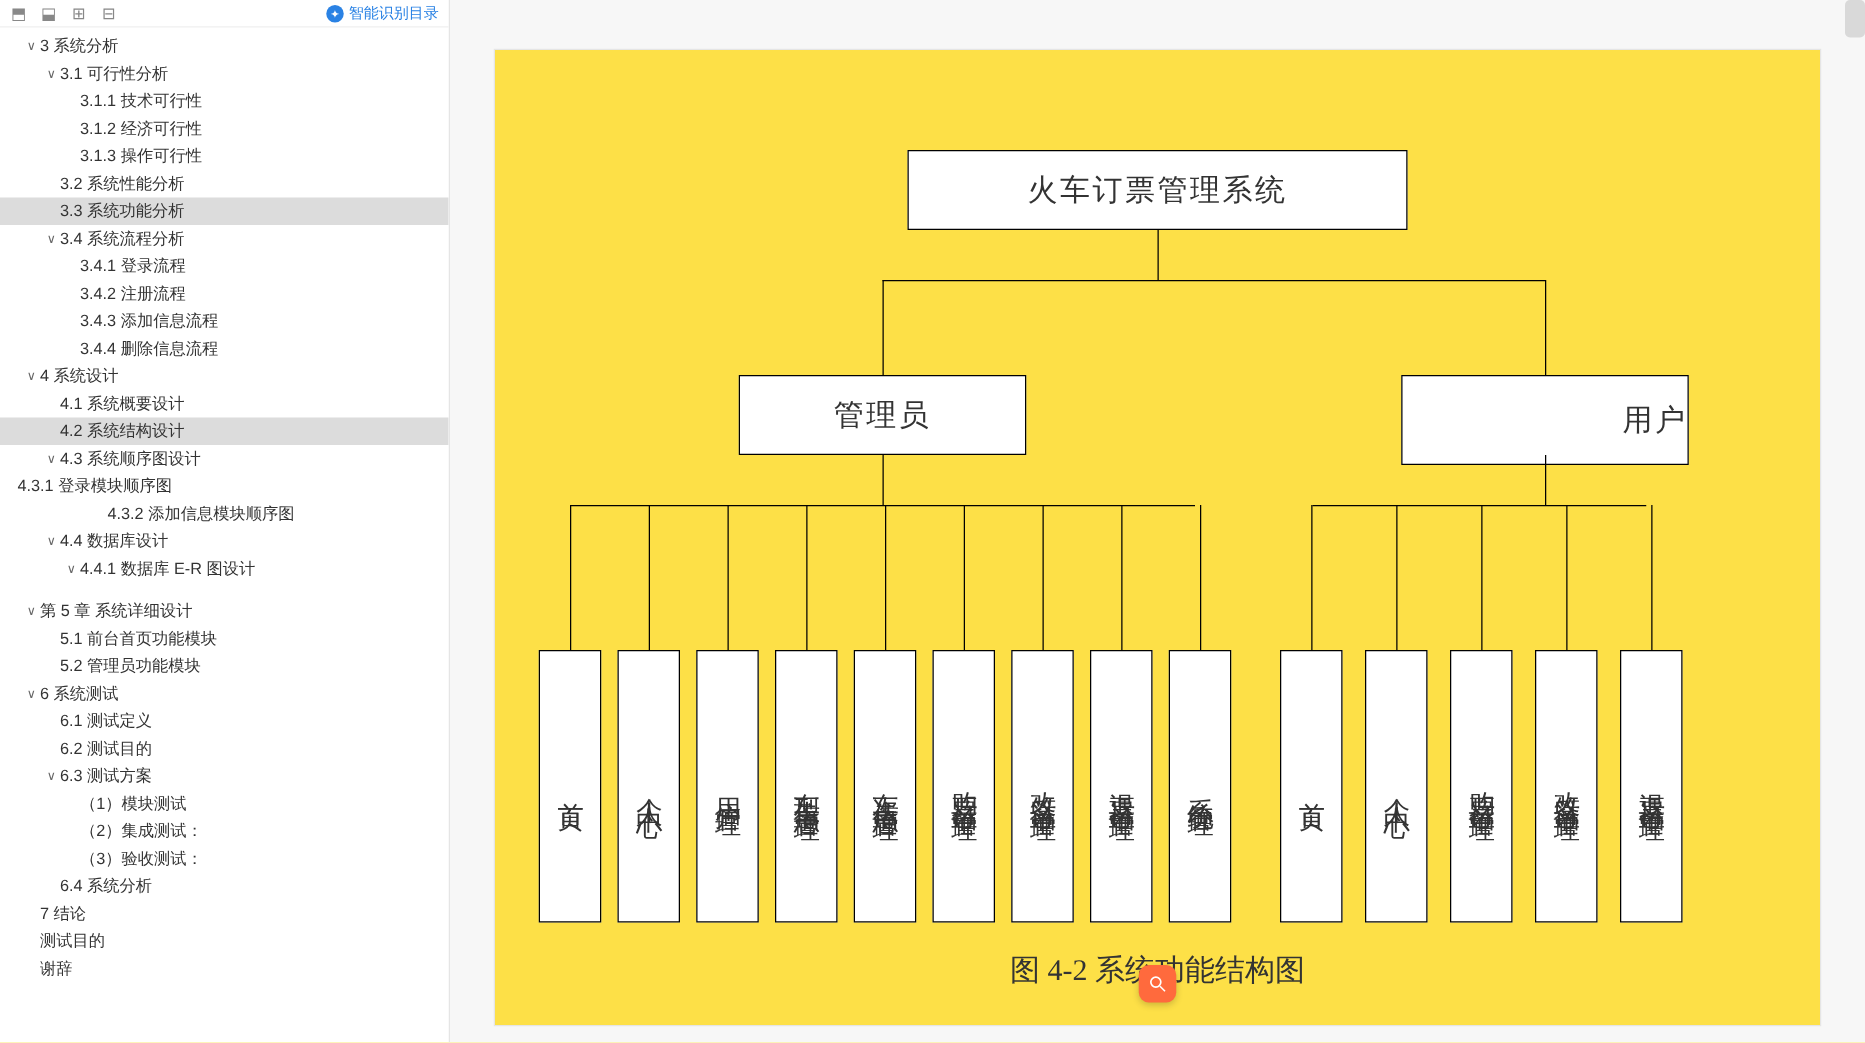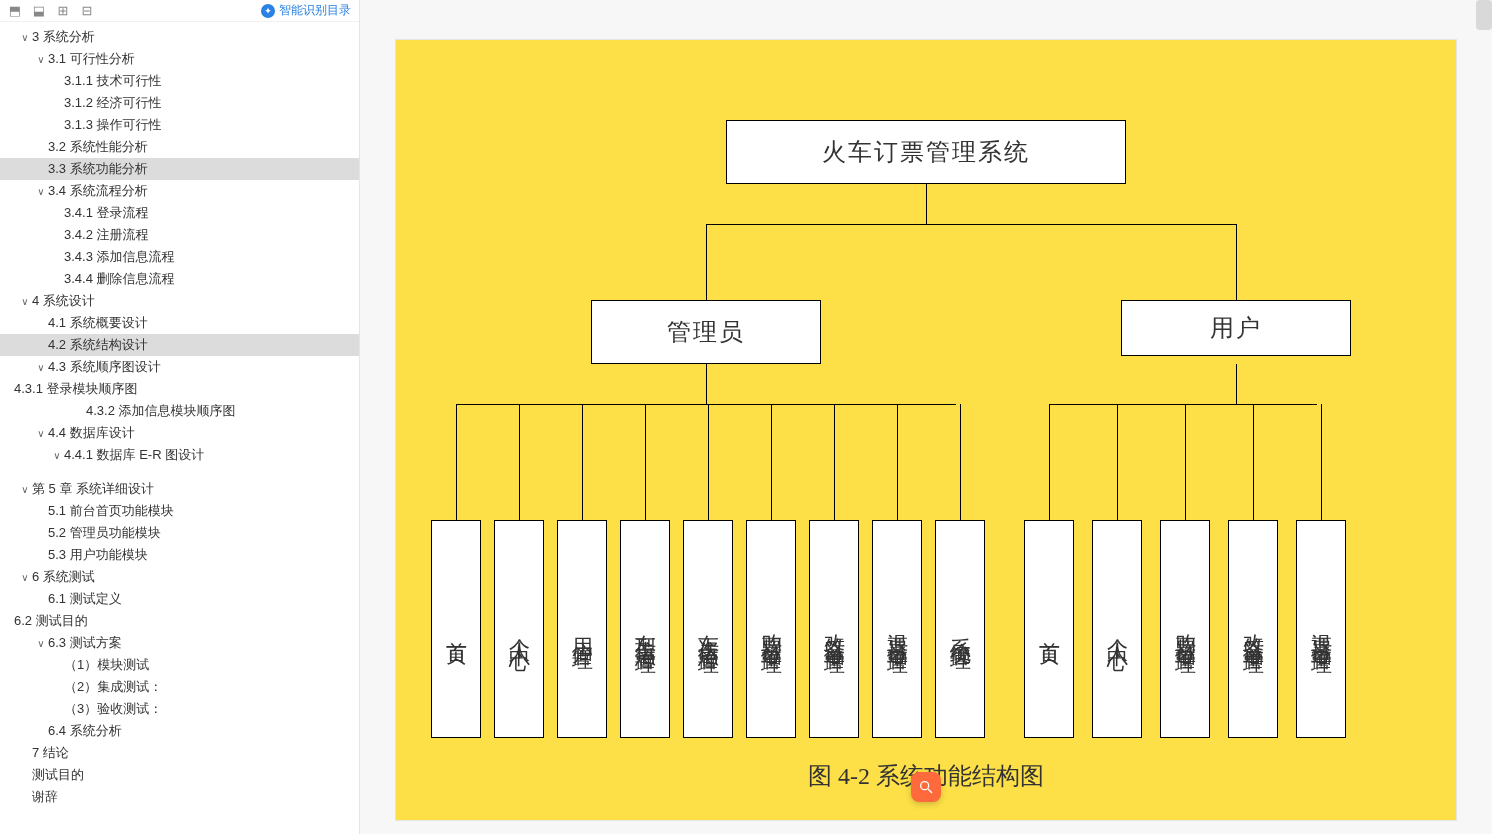--- a/index.html
+++ b/index.html
@@ -174,33 +174,29 @@
         <span class="toc-label">第 5 章  系统详细设计</span>
       </div>
       <div class="toc-row" style="padding-left: 34px;">
         <span class="toc-toggle"></span>
         <span class="toc-label">5.1  前台首页功能模块</span>
       </div>
       <div class="toc-row" style="padding-left: 34px;">
         <span class="toc-toggle"></span>
         <span class="toc-label">5.2  管理员功能模块</span>
       </div>
-      <div class="toc-row" style="padding-left: 34px;">
-        <span class="toc-toggle"></span>
-        <span class="toc-label">5.3  用户功能模块</span>
-      </div>
       <div class="toc-row" style="padding-left: 18px;">
         <span class="toc-toggle">∨</span>
         <span class="toc-label">6  系统测试</span>
       </div>
       <div class="toc-row" style="padding-left: 34px;">
         <span class="toc-toggle"></span>
         <span class="toc-label">6.1  测试定义</span>
       </div>
-      <div class="toc-row" style="">
+      <div class="toc-row" style="padding-left: 34px;">
         <span class="toc-toggle"></span>
         <span class="toc-label">6.2  测试目的</span>
       </div>
       <div class="toc-row" style="padding-left: 34px;">
         <span class="toc-toggle">∨</span>
         <span class="toc-label">6.3  测试方案</span>
       </div>
       <div class="toc-row" style="padding-left: 50px;">
         <span class="toc-toggle"></span>
         <span class="toc-label">（1）模块测试</span>
@@ -242,21 +238,21 @@
       </div>
 
       <div class="line v" style="left:530px; top:144px; height:40px;"></div>
       <div class="line h" style="left:310px; top:184px; width:530px;"></div>
       <div class="line v" style="left:310px; top:184px; height:76px;"></div>
       <div class="line v" style="left:840px; top:184px; height:76px;"></div>
 
       <div class="node horiz" style="left:195px; top:260px; width:230px; height:64px;">
         <span>管理员</span>
       </div>
-      <div class="node horiz" style="left:725px; top:260px; width:230px; height:56px;">
+      <div class="node horiz" style="left:725px; top:260px; width:230px; height:72px;justify-content:flex-end;">
         <span>用户</span>
       </div>
 
       <div class="line v" style="left:310px; top:324px; height:40px;"></div>
       <div class="line h" style="left:60px;  top:364px; width:500px;"></div>
 
       <div class="line v" style="left:840px; top:324px; height:40px;"></div>
       <div class="line h" style="left:654px; top:364px; width:267px;"></div>
 
       <div class="caption" style="top:720px;">图 4-2  系统功能结构图</div>

